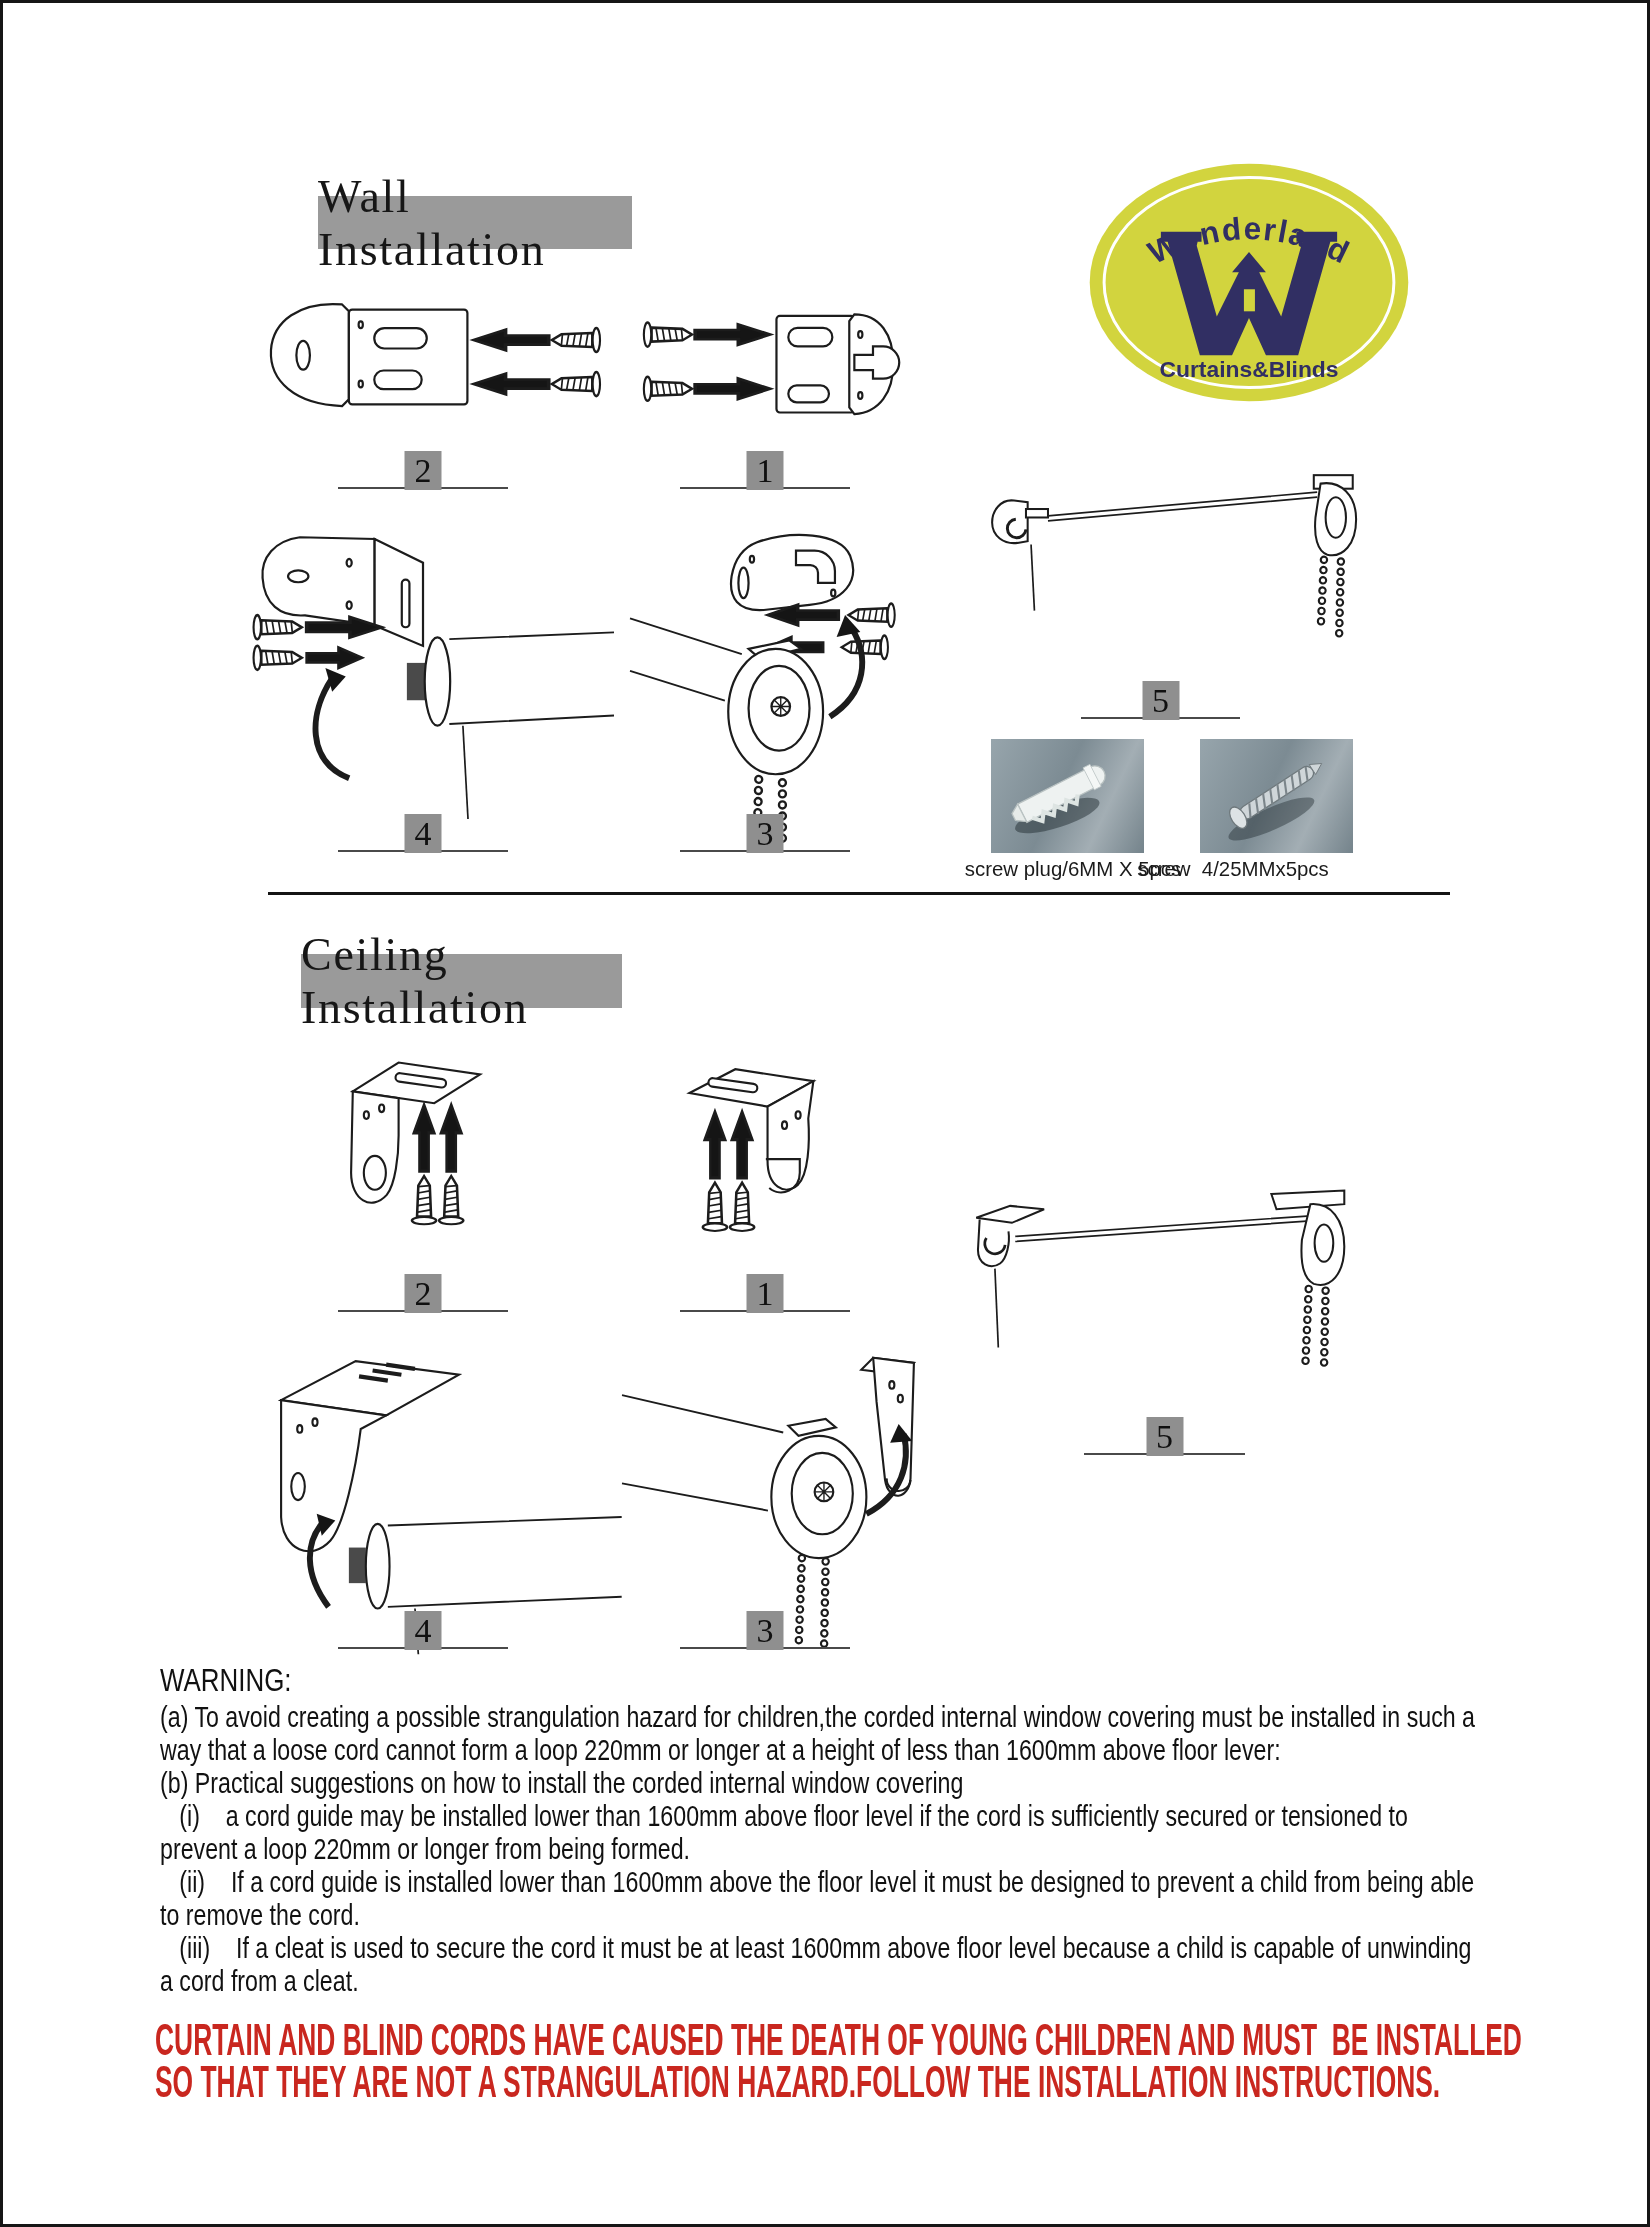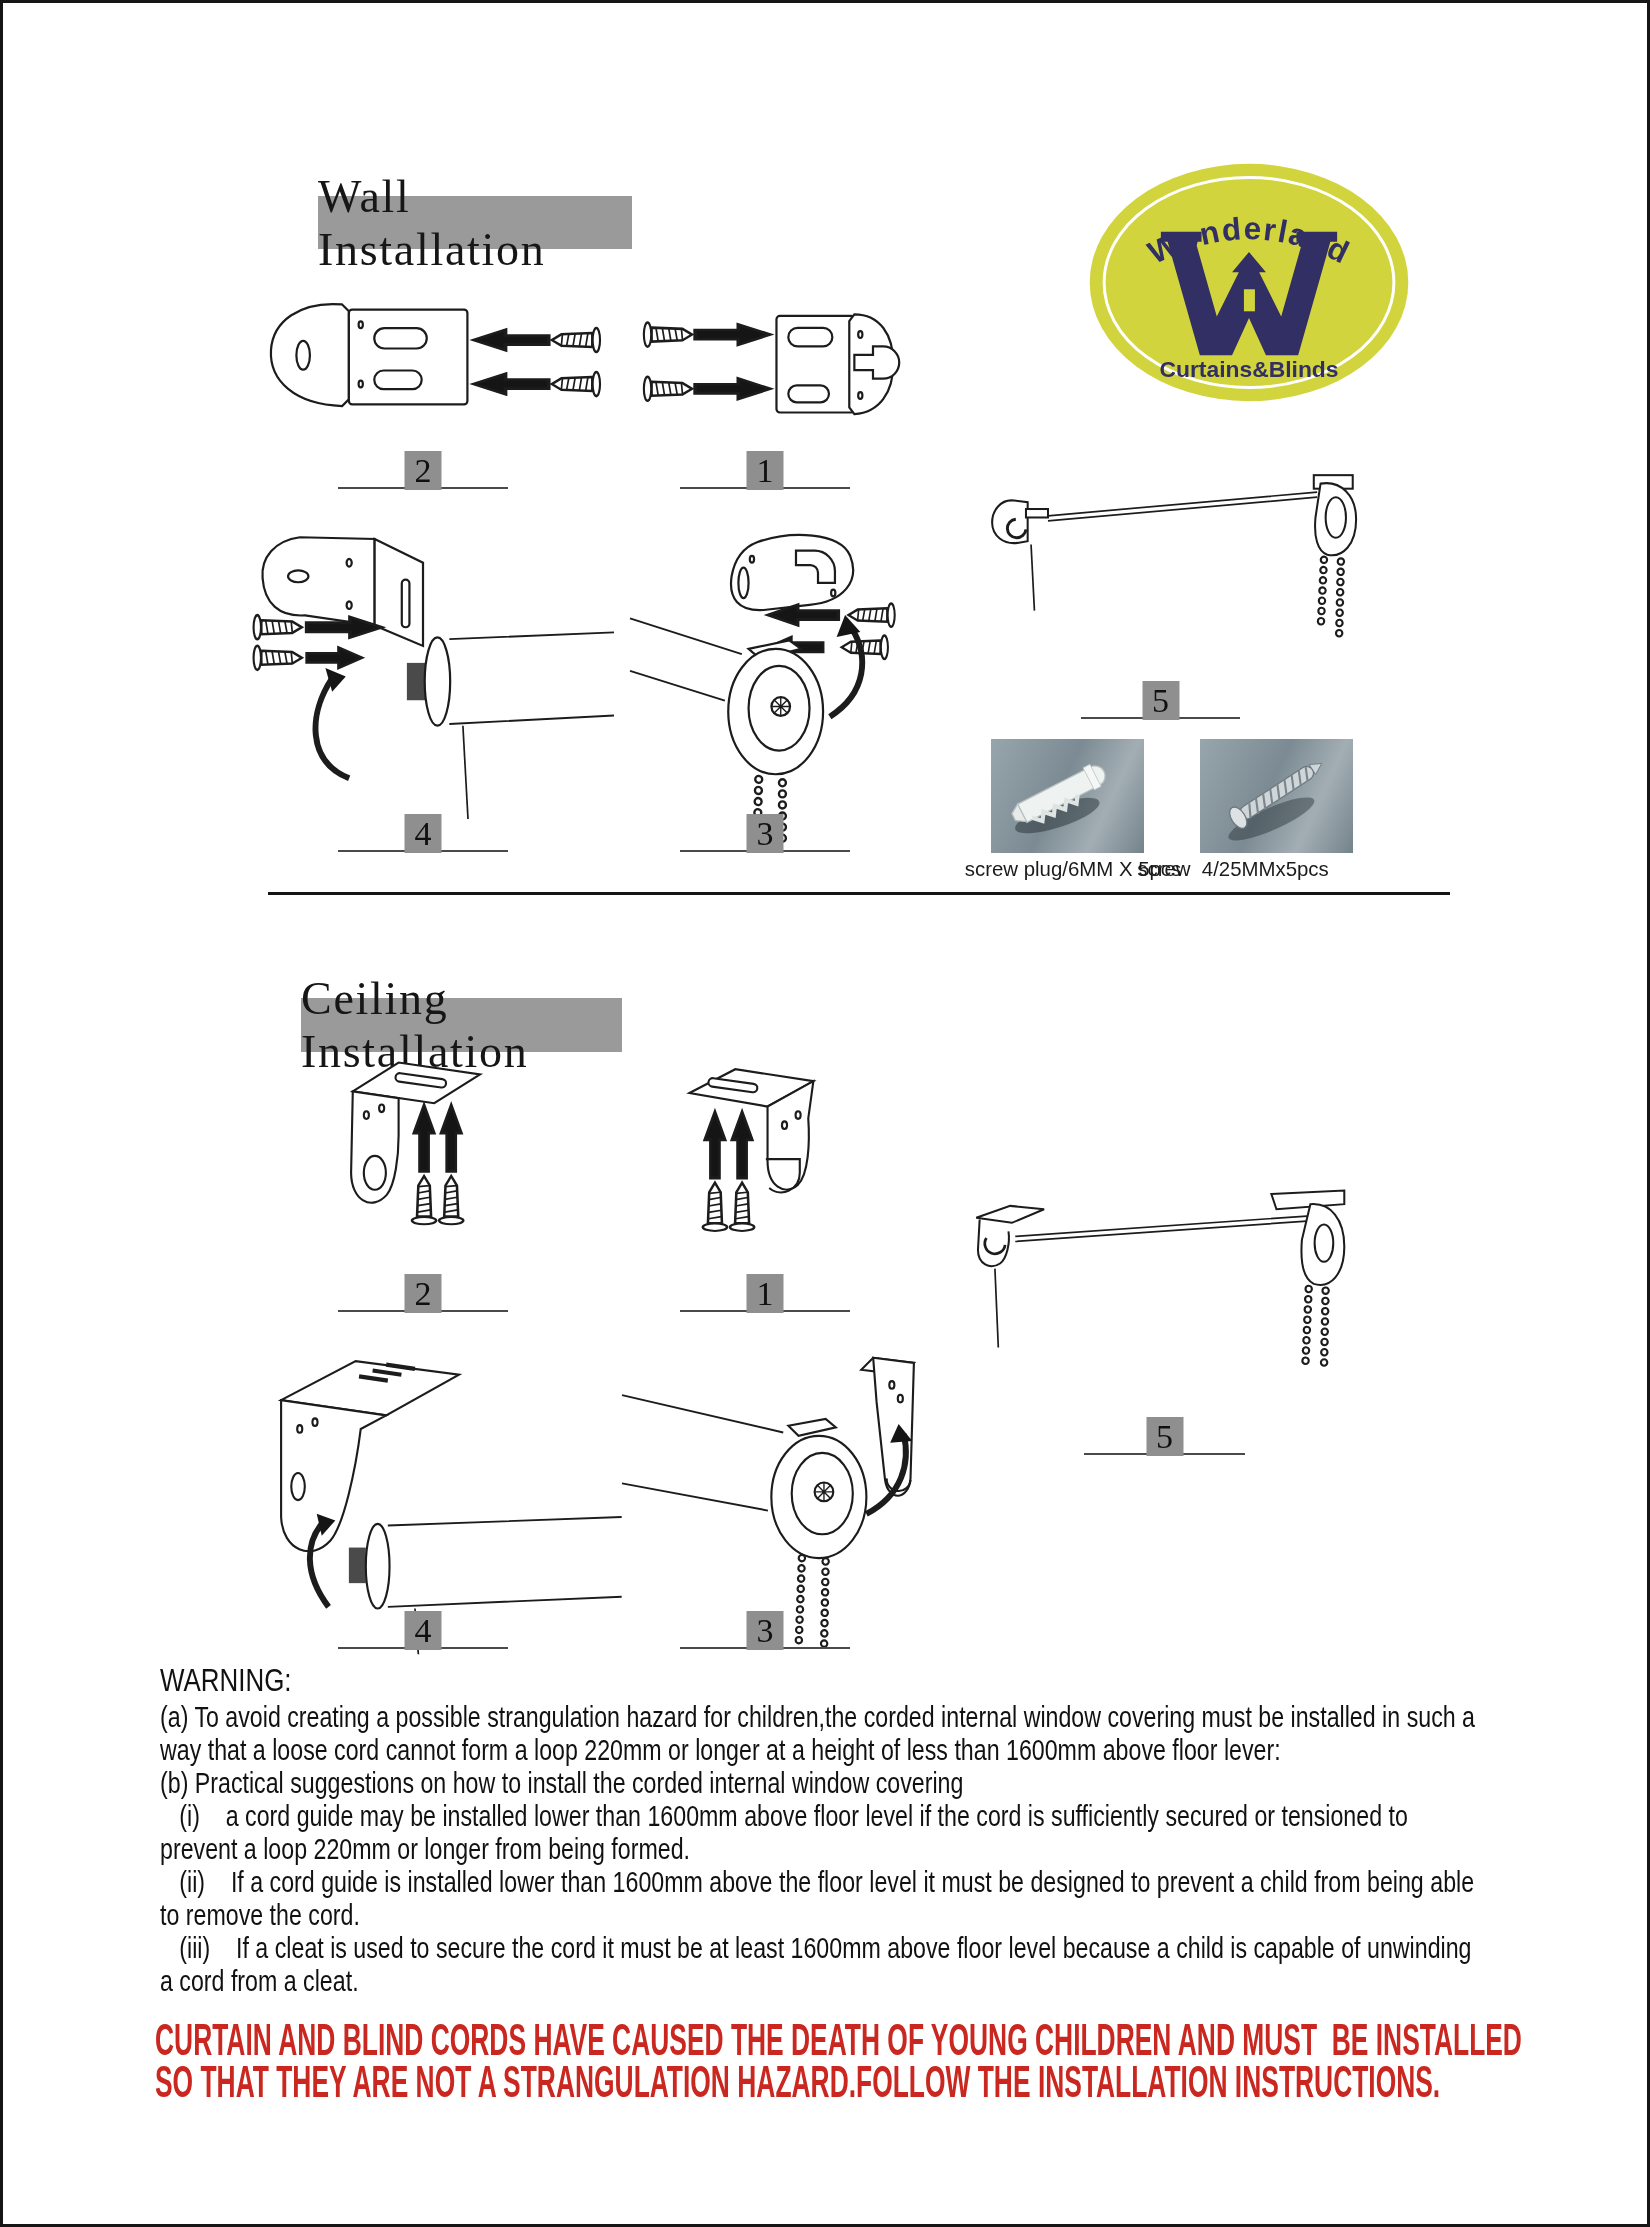--- a/index.html
+++ b/index.html
@@ -216,21 +216,21 @@
         <ellipse cx="-56" cy="0" rx="8" ry="14" fill="#dde3e5" stroke="#6e787c" stroke-width="1.5"></ellipse>
         <path d="M48,-7 l13,7 -13,7 z" fill="#cfd6d9" stroke="#6e787c" stroke-width="1"></path>
       </g>
     </svg>
   </div>
   <div class="ph-label" style="left:1070px;top:855px">screw plug/6MM X 5pcs</div>
   <div class="ph-label" style="left:1230px;top:855px">screw  4/25MMx5pcs</div>
 
   <div class="divider" style="left:265px;top:889px;width:1182px;height:3.4px"></div>
 
-  <div class="sec-hdr" style="left:298px;top:995px;width:321px;height:54px">Ceiling Installation</div>
+  <div class="sec-hdr" style="left:298px;top:951px;width:321px;height:54px">Ceiling Installation</div>
 
   <svg class="diag" style="left:343px;top:1051px" width="140" height="174" viewBox="0 0 165 205" fill="#fff" stroke="#1c1c1c" stroke-width="2.5">
     <path d="M8,44 L62,10 L158,24 L104,58 Z"></path>
     <rect transform="rotate(8 88 32)" x="58" y="26" width="60" height="10" rx="5"></rect>
     <path d="M8,44 L6,140 C6,172 30,186 48,166 C58,154 62,120 62,96 L62,52 Z"></path>
     <ellipse cx="24" cy="72" rx="3" ry="4.5"></ellipse>
     <ellipse cx="42" cy="64" rx="3" ry="4.5"></ellipse>
     <ellipse cx="34" cy="140" rx="13" ry="20"></ellipse>
     <use href="#arrowR" transform="translate(92,138) rotate(-90) scale(1.5,1.2)"></use>
     <use href="#arrowR" transform="translate(124,138) rotate(-90) scale(1.5,1.2)"></use>

